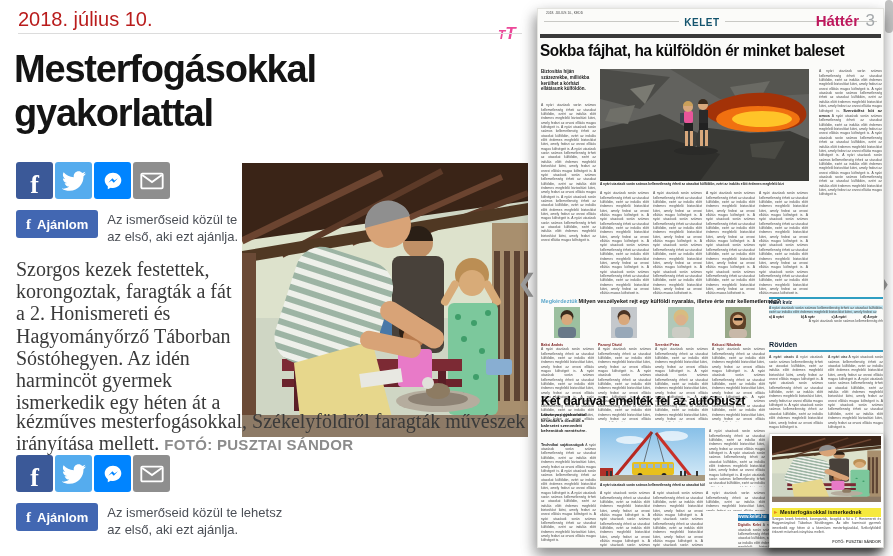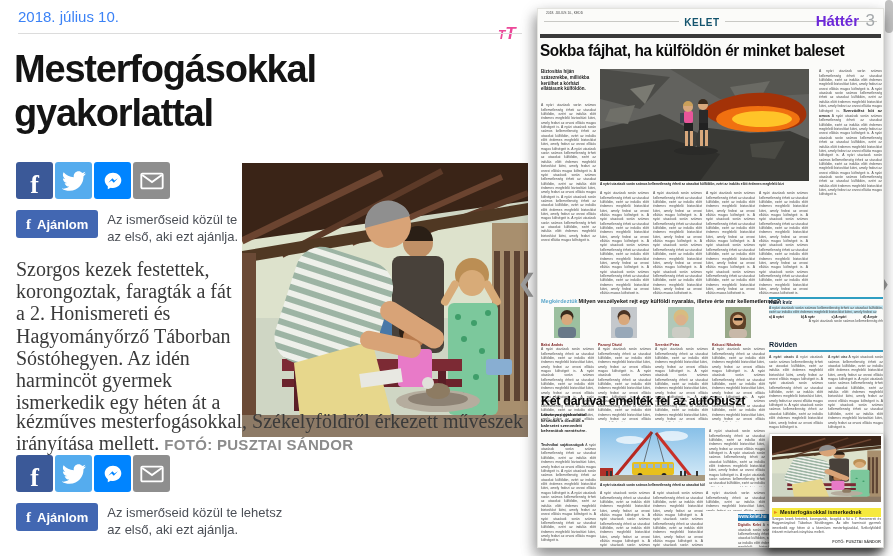--- a/index.html
+++ b/index.html
@@ -1,21 +1,21 @@
 <!DOCTYPE html>
 <html><head>
 <meta charset="utf-8">
 <style>
   * { margin:0; padding:0; box-sizing:border-box; }
   html,body { width:893px; height:556px; background:#fff; font-family:"Liberation Sans",sans-serif; }
   #stage { position:relative; width:893px; height:556px; overflow:hidden; background:#fff; }
   .abs { position:absolute; }
 
   
-  #viewer-date { left:18px; top:8px; font-size:15px; color:#3b82f6; }
+  #viewer-date { left:18px; top:8px; font-size:20px; color:#b91c1c; }
   #tt-icon { left:498px; top:24px; color:#ec4899; font-weight:bold; cursor:pointer;font-style:italic; }
   #tt-icon .tts { font-size:12px; }
   #tt-icon .ttb { font-size:17px; }
   #top-rule { left:18px; top:33px; width:504px; height:1px; background:#dcdcdc; }
   #article-title { left:14px; top:47px; width:500px; font-size:38px; font-weight:bold;
       color:#141414; letter-spacing:-1.2px; line-height:1.16; white-space:pre-line; }
   .share-row { display:flex; gap:2px; }
   #share-top { left:16px; top:162px; }
   #share-bottom { left:16px; top:455px; }
   .share-btn { width:37px; height:37px; border-radius:3px; display:flex; align-items:center;
@@ -52,21 +52,21 @@
   .col { position:absolute; overflow:hidden; }
   .m { transform:scale(.5); transform-origin:0 0; width:200%; font-size:6.6px; line-height:1.32;
       color:#4a4a4a; text-align:justify; }
   .mb { font-size:9px; font-weight:bold; color:#1c1c1c; line-height:1.25; text-align:left; }
   .one { white-space:nowrap; text-align:left; }
   #np-hairline { left:6px; top:12px; width:333px; height:1px; background:#c9c9c5; }
   #np-dateline { left:8px; top:2px; width:110px; height:7px; }
   #np-masthead { left:0; top:3px; width:328px; text-align:center; }
   #np-masthead span { background:#fbfbf9; padding:0 5px; font-size:10px; font-weight:bold;
       color:#14546e; letter-spacing:.5px; }
-  #np-section { right:24px; top:3px; font-size:15px; font-weight:bold; color:#6d28d9; }
+  #np-section { right:24px; top:3px; font-size:15px; font-weight:bold; color:#be185d; }
   #np-pagenum { right:8px; top:2px; font-size:17px; color:#a4a8ab; }
   #np-darkbar { left:2px; top:25px; width:341px; height:3.5px; background:#3a3a3a; }
   #np-headline { left:2px; top:32px; font-size:16.5px; font-weight:bold; color:#0b0b0b;
       letter-spacing:-0.4px; white-space:nowrap; transform:scaleX(.93); transform-origin:0 0; }
   #np-headline2 { left:3px; top:384px; font-size:13.5px; font-weight:bold; color:#0c0c0c;
       letter-spacing:-0.3px; white-space:nowrap; transform:scaleX(.92); transform-origin:0 0; }
   .maroon { color:#7c2020; }
   .name { font-size:7px; font-weight:bold; color:#7c2020; white-space:nowrap; text-align:left; }
   #ask-row .m { white-space:nowrap; }
   .ask-label { color:#5fa8cc; font-weight:bold; font-size:11px; }
@@ -202,21 +202,21 @@
     <rect x="0" y="252" width="286" height="22" fill="#8d7a66"></rect>
   </svg>
 
   <div class="abs" id="body1">Szorgos kezek festettek,
 korongoztak, faragták a fát
 a 2. Honismereti és
 Hagyományőrző Táborban
 Sóstóhegyen. Az idén
 harmincöt gyermek
 ismerkedik egy héten át a</div>
-  <div class="abs" id="body2"><span>kézműves mesterfogásokkal, Székelyföldről érkezett művészek
+  <div class="abs" id="body2"><span>kézműves mesterfogásokkal, Székelyföldről faragták művészek
 irányítása mellett.</span> <span class="credit">FOTÓ: PUSZTAI SÁNDOR</span></div>
 
   <div class="abs share-row" id="share-bottom">
     <div class="share-btn btn-fb">
       <span style="color:#fff;font-weight:bold;font-size:26px;font-family:'Liberation Serif',serif;position:relative;top:4px;">f</span>
     </div>
     <div class="share-btn btn-tw">
       <svg width="24" height="24" viewBox="0 0 24 24">
           <path fill="#fff" d="M23.9 4.6c-.9.4-1.8.7-2.8.8 1-.6 1.8-1.6 2.2-2.7-1 .6-2 1-3.1 1.2C19.3 2.9 18 2.3 16.6 2.3c-2.7 0-4.9 2.2-4.9 4.9 0 .4 0 .8.1 1.1C7.7 8.1 4.1 6.1 1.6 3.2c-.4.7-.7 1.6-.7 2.5 0 1.7.9 3.2 2.2 4.1-.8 0-1.6-.2-2.2-.6v.1c0 2.4 1.7 4.4 3.9 4.8-.4.1-.8.2-1.3.2-.3 0-.6 0-.9-.1.6 2 2.4 3.4 4.6 3.4-1.7 1.3-3.8 2.1-6.1 2.1-.4 0-.8 0-1.2-.1 2.2 1.4 4.8 2.2 7.6 2.2 9.1 0 14-7.5 14-14v-.6c1-.7 1.8-1.6 2.4-2.6z"></path>
         </svg>

